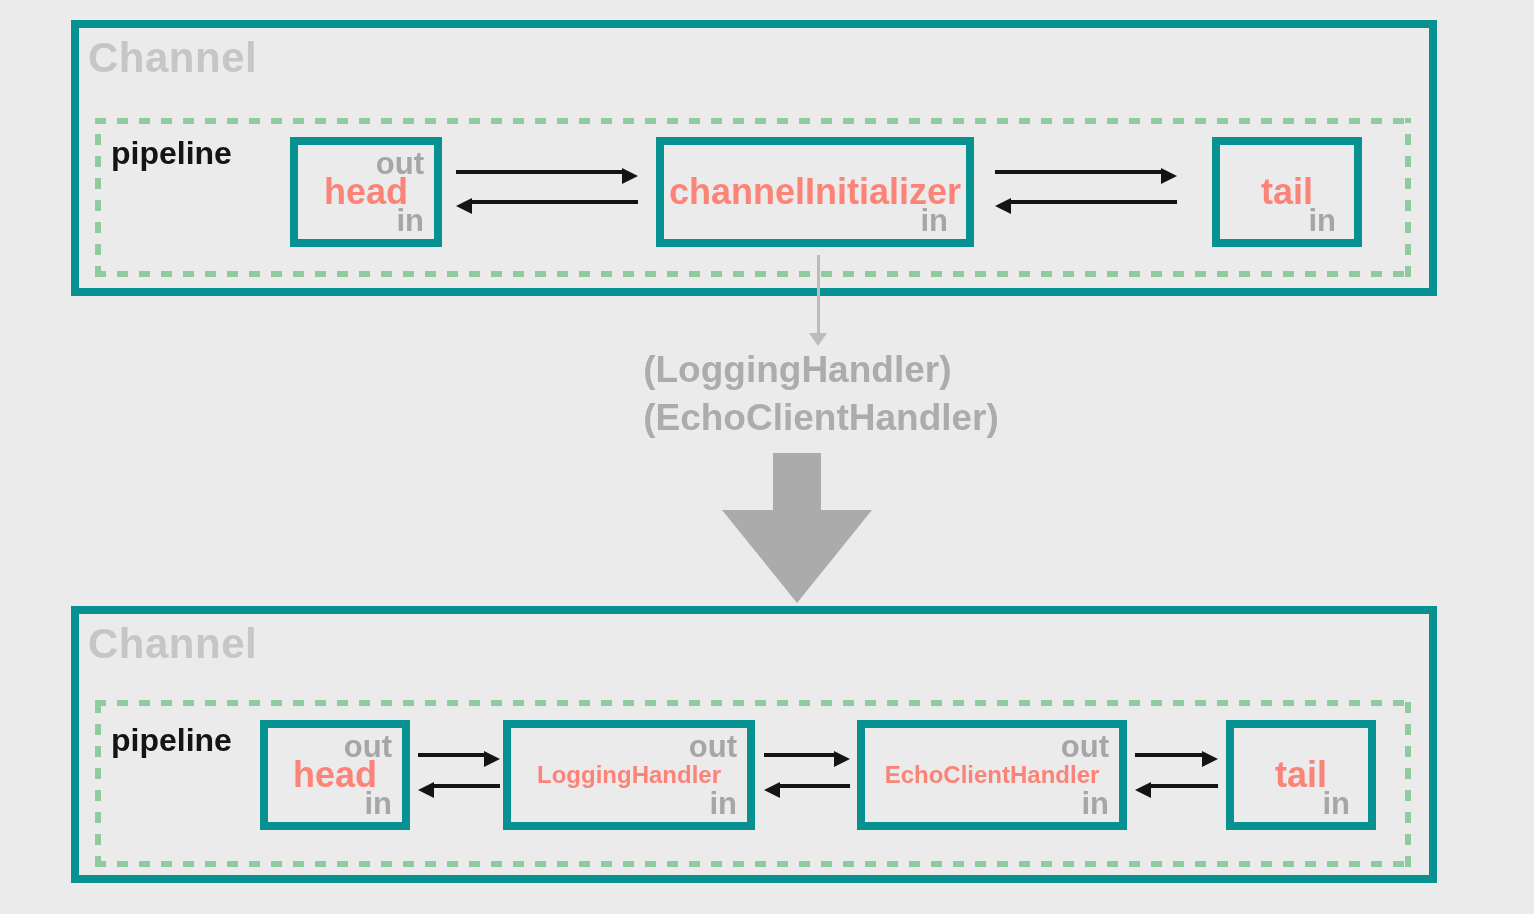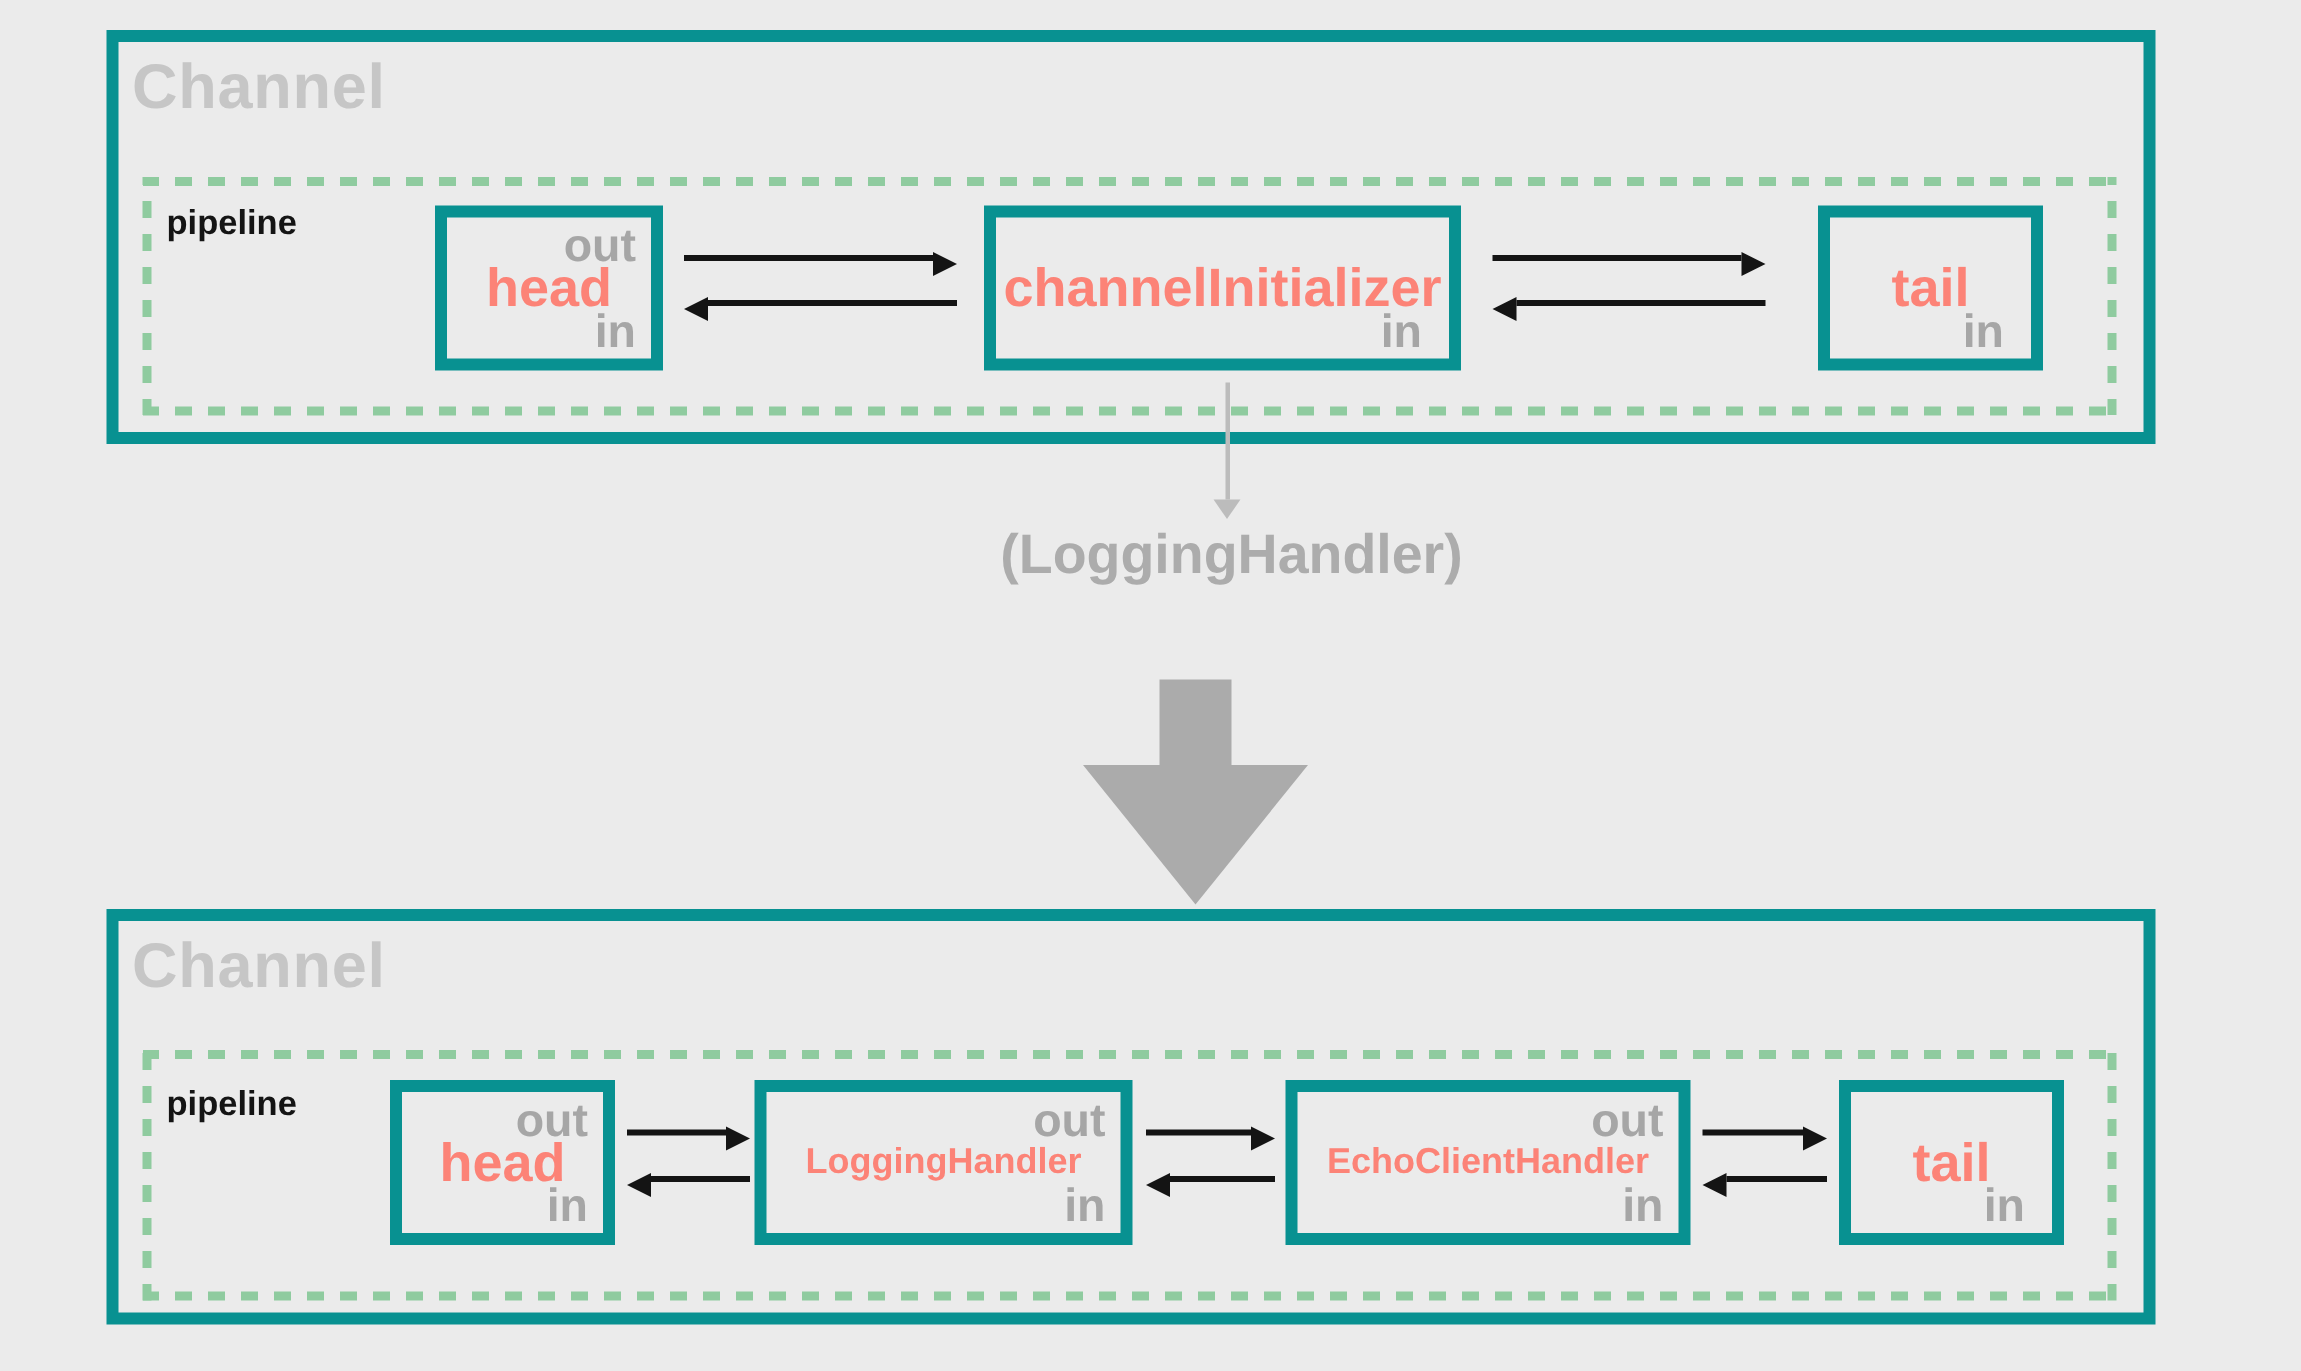--- a/index.html
+++ b/index.html
@@ -40,21 +40,21 @@
       repeating-linear-gradient(0deg,  #8fcb9f 0 11px, rgba(0,0,0,0) 11px 22px);
     background-size: 100% 6px, 100% 6px, 6px 100%, 6px 100%;
     background-position: 0 0, 0 100%, 0 0, 100% 0;
     background-repeat: no-repeat;
   }
   .channel.top    .pipeline { top: 90px; height: 159px; }
   .channel.bottom .pipeline { top: 86px; height: 167px; }
 
   .pipeline-label {
     position: absolute; left: 16px;
-    font-size: 23px; color: #141414;
+    font-size: 32px; color: #141414;
   }
   .channel.top    .pipeline-label { top: 17px; }
   .channel.bottom .pipeline-label { top: 22px; }
 
   
   .hbox {
     position: absolute; height: 110px;
     border: 8px solid #089191;
     box-sizing: border-box;
     background: #ebebeb;
@@ -160,20 +160,21 @@
         <span class="io in inset">in</span>
       </div>
     </div>
   </div>
 
   <div class="init-line"></div>
   <div class="init-line-head"></div>
 
   <div class="annotations">
     <div>(LoggingHandler)</div>
+    <div>(EchoClientHandler)</div>
   </div>
 
   <div class="big-arrow-stem"></div>
   <div class="big-arrow-head"></div>
 
   <div class="channel bottom">
     <div class="channel-title">Channel</div>
 
     <div class="pipeline">
       <div class="pipeline-label">pipeline</div>

